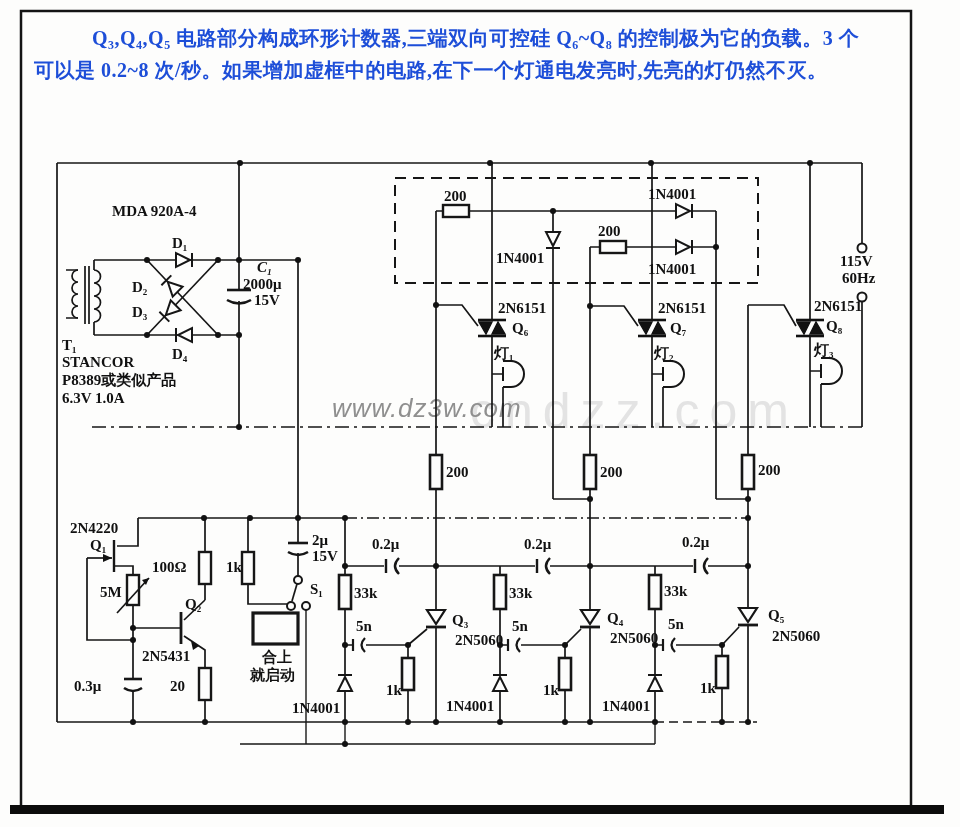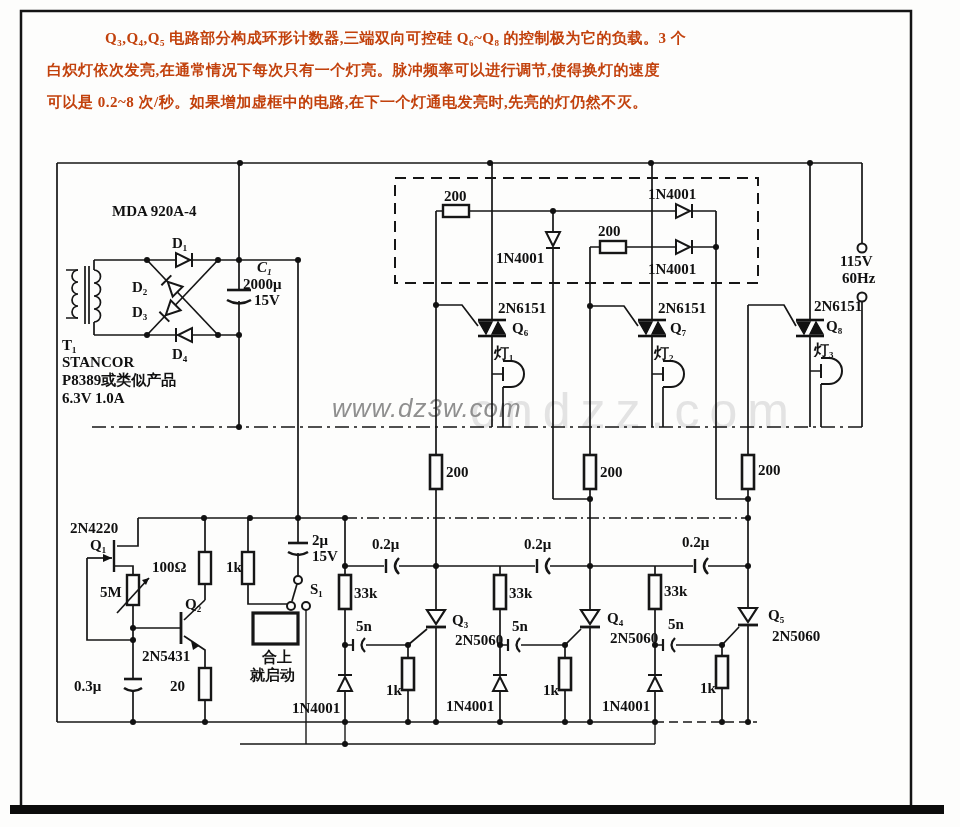--- a/index.html
+++ b/index.html
@@ -1,36 +1,35 @@
 <!DOCTYPE html>
 <html><head>
 <meta charset="utf-8">
 <style>
   html,body{margin:0;padding:0;background:#ffffff;}
   #page{position:relative;width:960px;height:827px;background:#fdfdfc;overflow:hidden;
         font-family:"Liberation Serif","DejaVu Serif",serif;}
-  #desc{position:absolute;left:34px;top:22px;width:866px;font-size:15px;font-weight:700;
-        line-height:32px;color:#c2410c;letter-spacing:0.5px;margin-left:13px;}
+  #desc{position:absolute;left:34px;top:22px;width:866px;font-size:20px;font-weight:700;
+        line-height:32px;color:#1d4ed8;letter-spacing:0.5px;}
   #desc .line{white-space:nowrap;}
   #desc .indent{text-indent:58px;}
   svg text{font-family:"Liberation Serif","DejaVu Serif",serif;font-weight:700;fill:#111;}
   .lbl{font-size:15px;}
   .wm-main{font-size:26px;font-style:italic;font-weight:400;fill:#8f8f8f;
            font-family:"Liberation Sans","DejaVu Sans",sans-serif;letter-spacing:1px;}
   .wm-ghost{font-size:50px;font-weight:400;fill:#e3e3e3;
             font-family:"Liberation Sans","DejaVu Sans",sans-serif;letter-spacing:10px;}
 </style>
 </head>
 <body>
 
 <div id="page">
 
   <div id="desc">
     <div class="line indent">Q₃,Q₄,Q₅ 电路部分构成环形计数器,三端双向可控硅 Q₆~Q₈ 的控制极为它的负载。3 个</div>
-    <div class="line">白炽灯依次发亮,在通常情况下每次只有一个灯亮。脉冲频率可以进行调节,使得换灯的速度</div>
     <div class="line">可以是 0.2~8 次/秒。如果增加虚框中的电路,在下一个灯通电发亮时,先亮的灯仍然不灭。</div>
   </div>
 
   <svg width="960" height="827" viewBox="0 0 960 827">
 
     <text class="wm-ghost" x="470" y="428">cndzz.com</text>
     <text class="wm-main" x="332" y="417">www.dz3w.com</text>
 
     <g>
       <rect x="21" y="11" width="890" height="800" fill="none" stroke="#141414" stroke-width="2.5"></rect>

